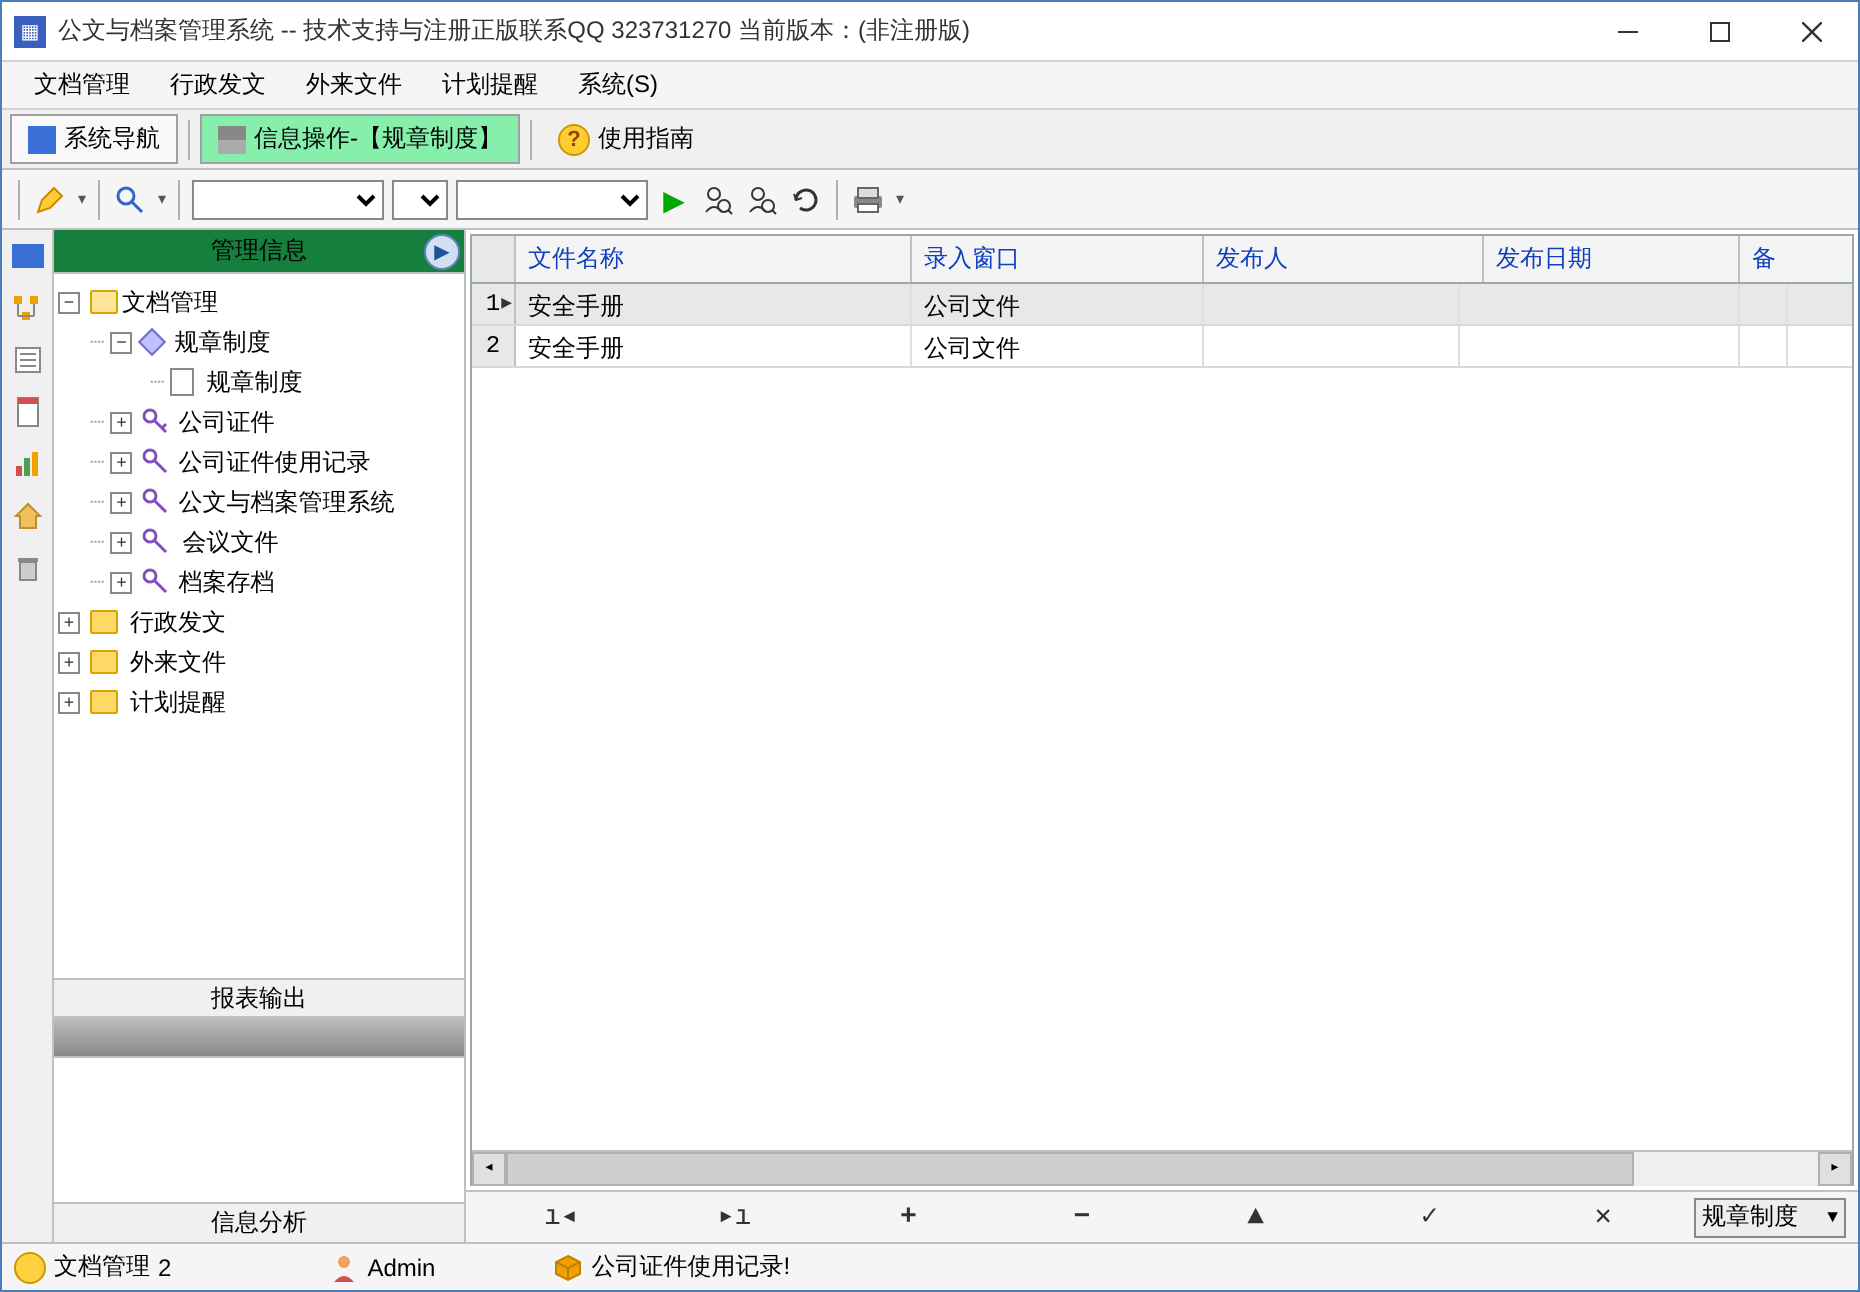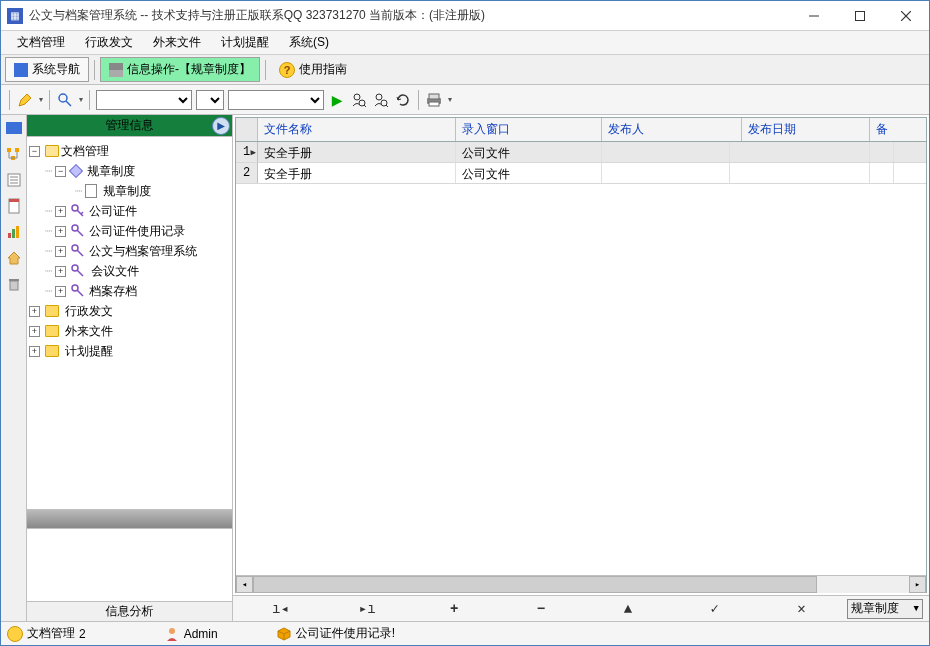--- a/index.html
+++ b/index.html
@@ -334,20 +334,23 @@
             </li>
           <li>
               <div class="tree-row">
                 <span class="exp">+</span>
                 <span class="folder-icon"></span>
                 <span style="margin-left:4px">计划提醒</span>
               </div>
             </li>
         </ul>
       </div>
+      <div class="panel-section">
+          <span>报表输出</span>
+        </div>
       <div class="panel-section dark"></div>
       <div style="height:72px" class="panel-spacer"></div>
       <div class="panel-section" style="border-bottom:none">
           <span>信息分析</span>
         </div>
     </div>
 
     <div class="right-panel">
       <div class="grid-wrap">
         <div class="grid-head">

